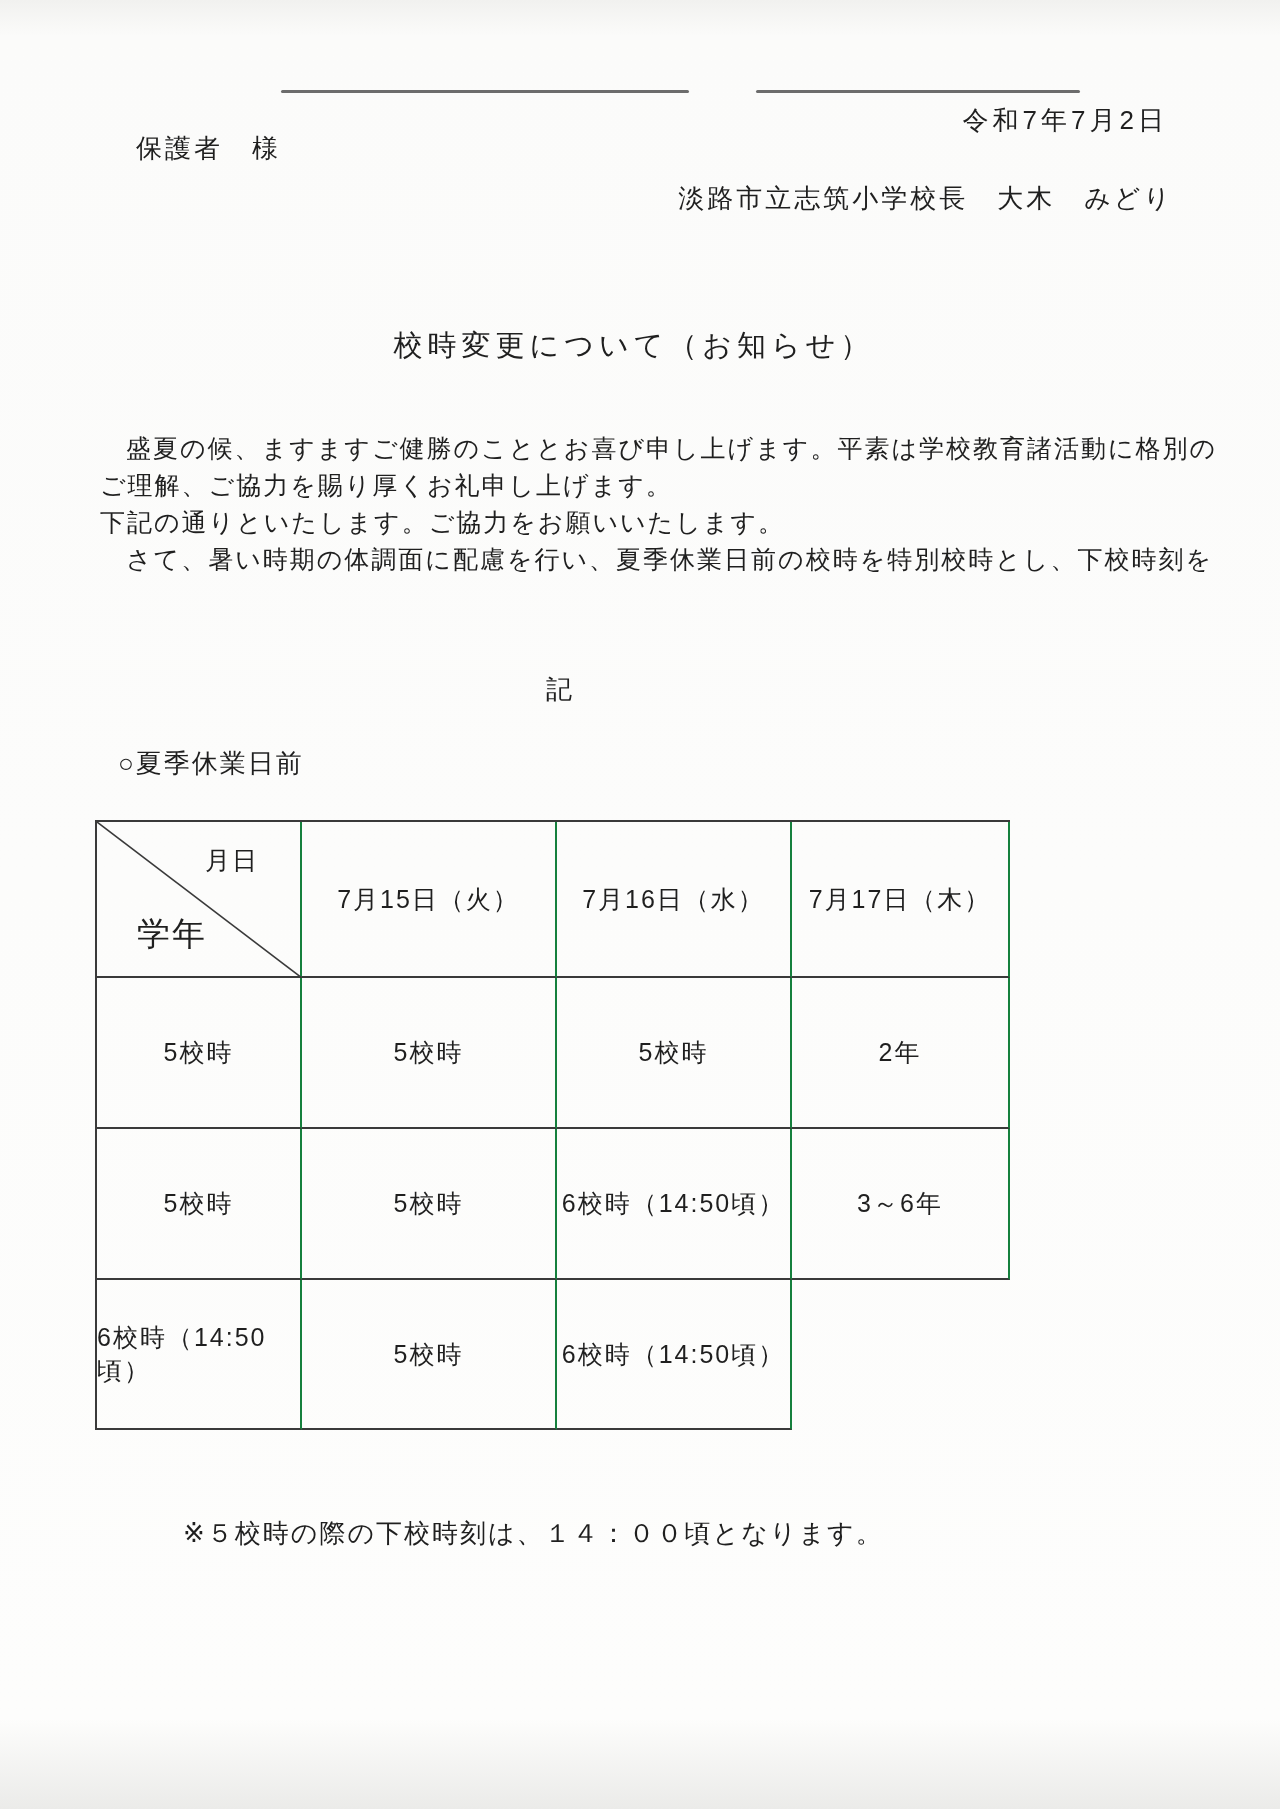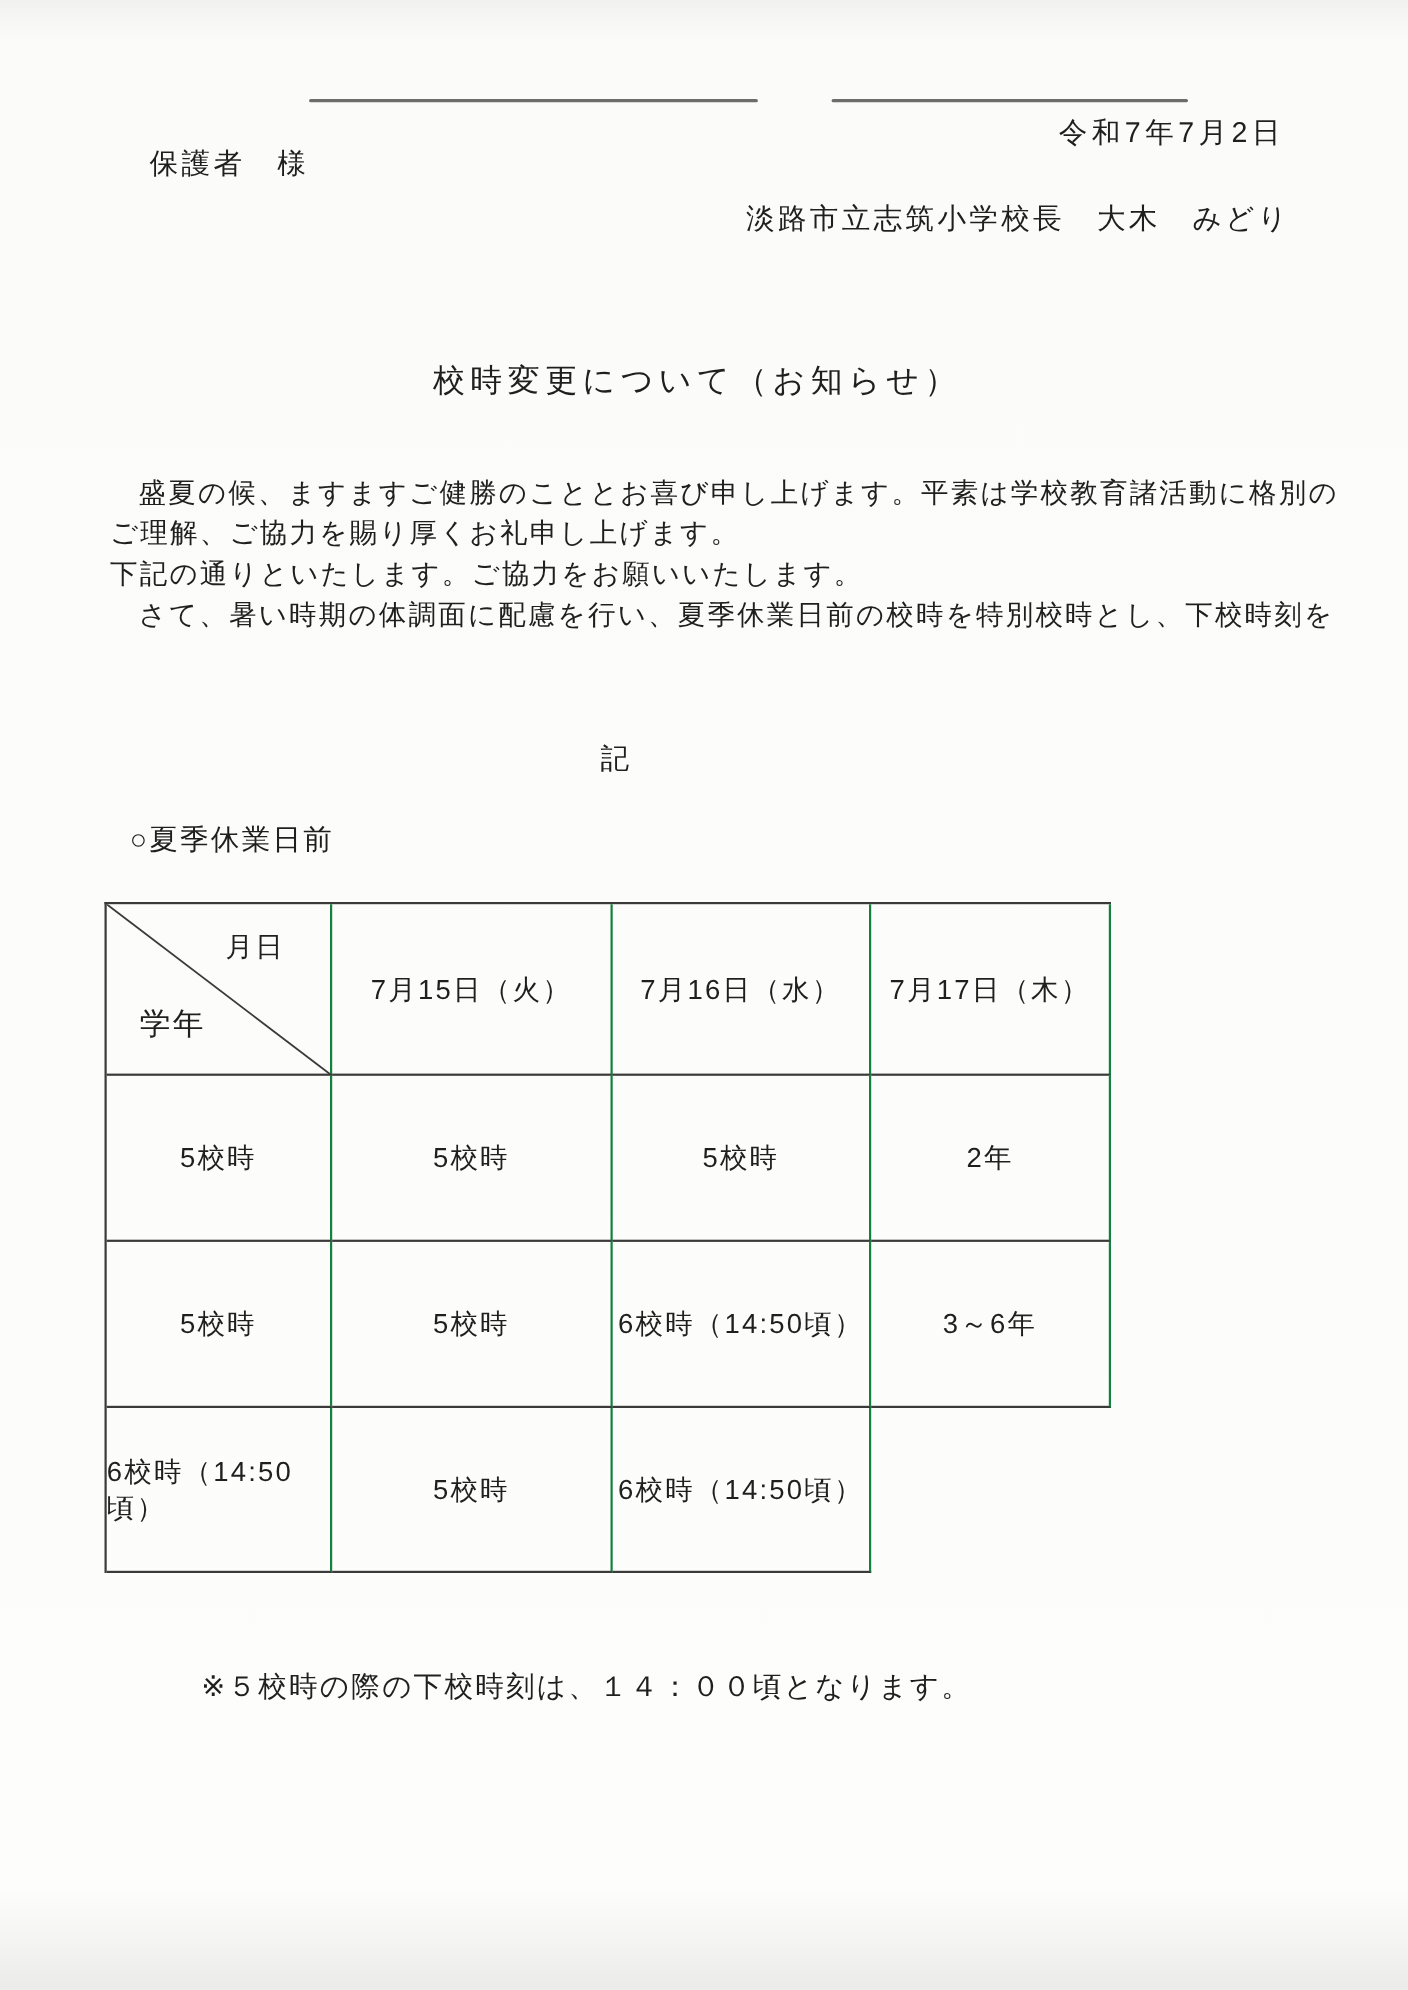--- a/index.html
+++ b/index.html
@@ -69,22 +69,22 @@
     font-size: 25px; letter-spacing: 2px;
     position: relative;
   }
   .corner-cell { position: relative; }
   .corner-cell svg { position: absolute; inset: 0; }
   .corner-top-label {
     position: absolute; top: 22px; left: 108px;
     font-size: 25px; letter-spacing: 2px;
   }
   .corner-bottom-label {
-    position: absolute; top: 90px; left: 30px;
-    font-size: 28px; letter-spacing: 2px;
+    position: absolute; top: 90px; left: 40px;
+    font-size: 33px; letter-spacing: 2px;
   }
 
   .footnote {
     position: absolute; top: 1516px; left: 183px;
     font-size: 26px; letter-spacing: 2px;
   }
 </style>
 </head>
 <body>
 

